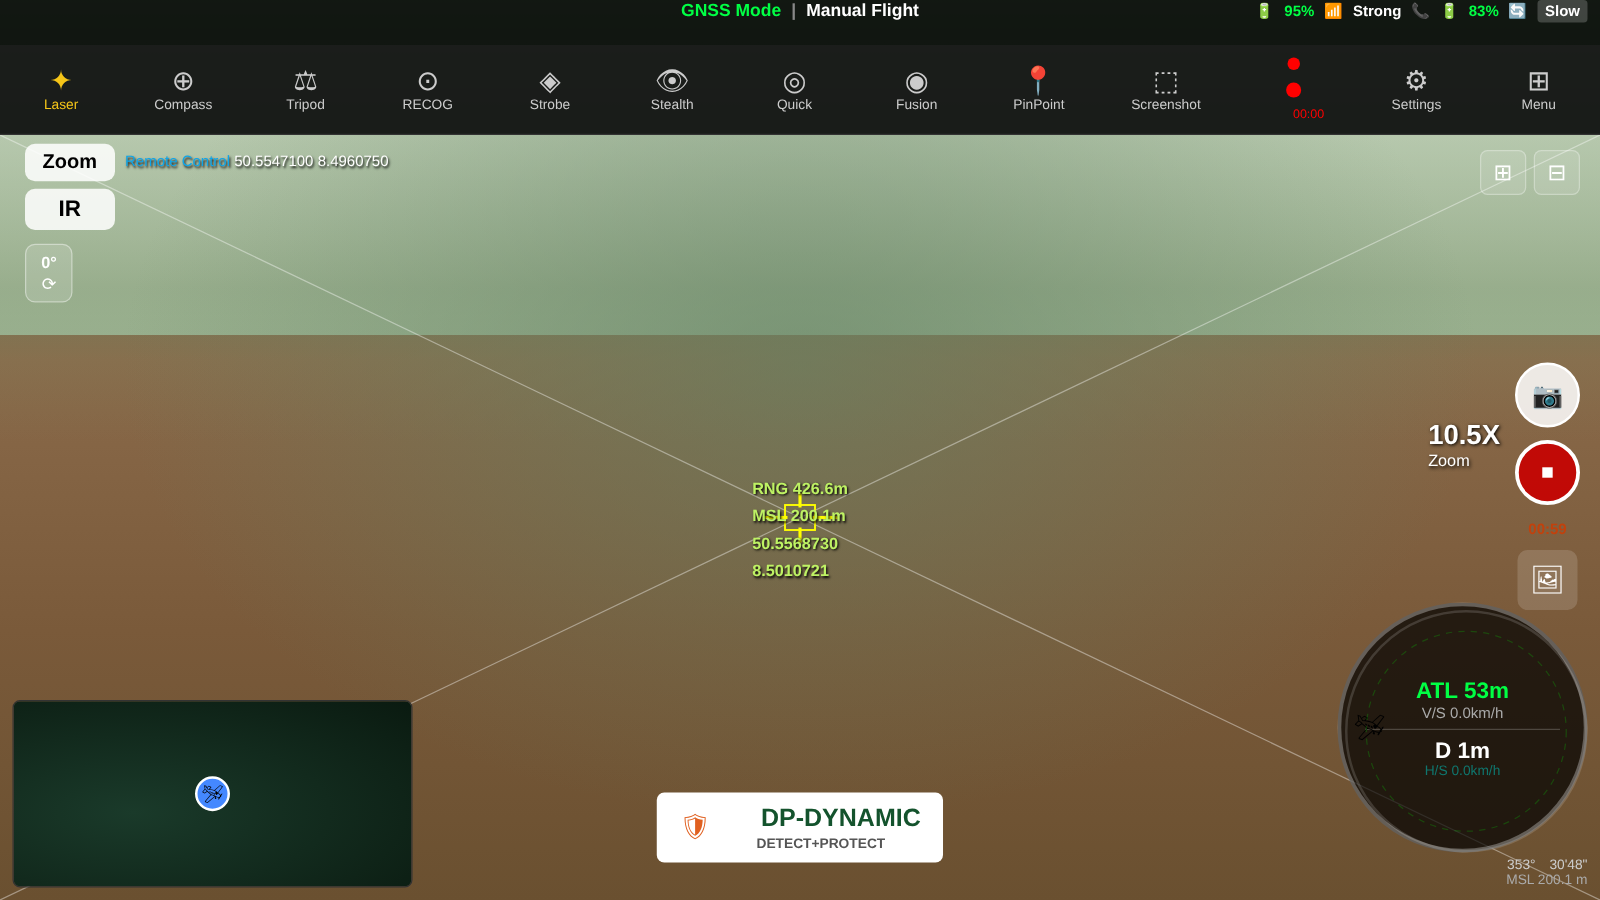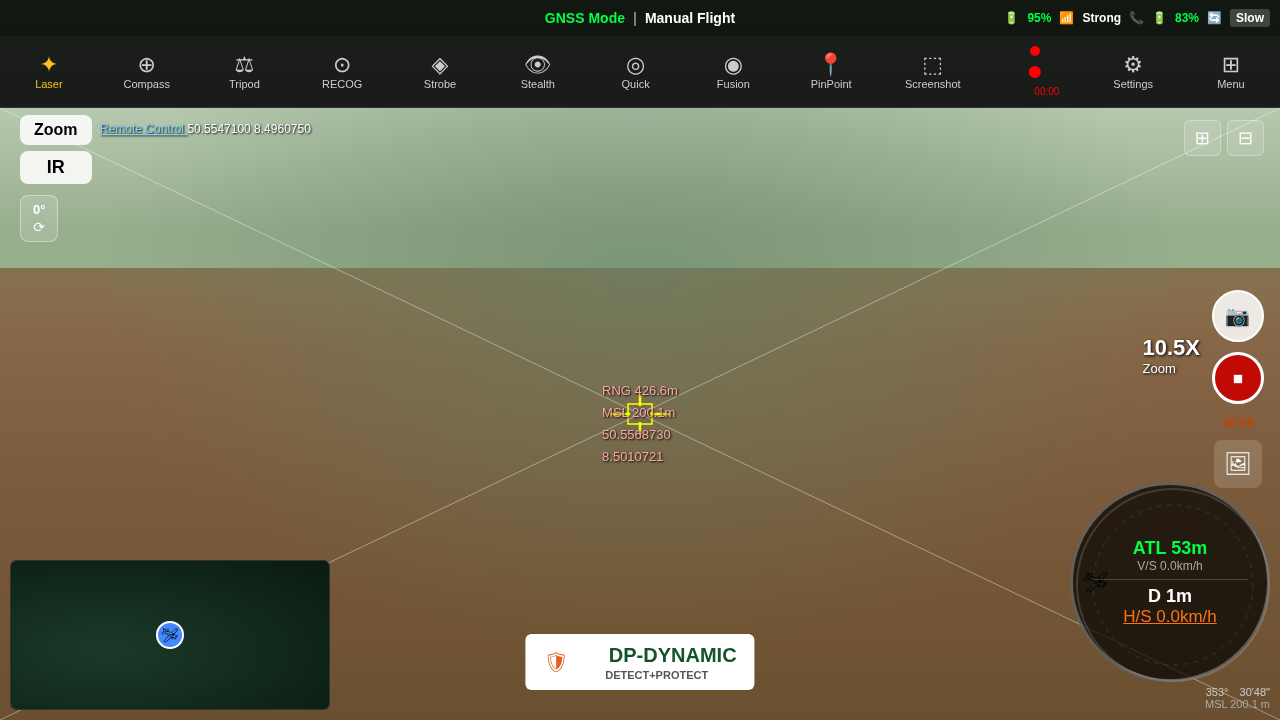--- a/index.html
+++ b/index.html
@@ -2,21 +2,21 @@
 <html><head>
   <meta charset="utf-8">
   <style>
     * { margin: 0; padding: 0; box-sizing: border-box; }
     body { width: 1280px; height: 720px; overflow: hidden; background: #000; font-family: Arial, sans-serif; position: relative; }
 
     
     #status-bar {
       position: absolute; top: 0; left: 0; right: 0; height: 36px;
       background: rgba(0,0,0,0.85);
-      display: flex; align-items: center; justify-content: center;
+      display: flex; justify-content: center;
       z-index: 100; color: white; font-size: 14px; font-weight: bold;
     }
     #status-bar .gnss { color: #00ff44; }
     #status-bar .divider { color: #888; margin: 0 8px; }
     #status-bar .manual { color: white; }
     #status-bar .right-icons {
       position: absolute; right: 10px;
       display: flex; align-items: center; gap: 8px; font-size: 12px;
     }
     #status-bar .battery { color: #00ff44; }
@@ -95,21 +95,21 @@
       border-radius: 8px; padding: 6px 12px; cursor: pointer;
       display: flex; flex-direction: column; align-items: center; gap: 2px;
     }
     #angle-btn .angle-text { color: white; font-size: 13px; font-weight: bold; }
     #angle-btn .angle-icon { color: white; font-size: 14px; }
 
     
     #center-data {
       position: absolute; left: 50%; top: 50%; transform: translate(-50%, 20px);
       z-index: 200; text-align: left;
-      color: #fca5a5; font-size: 13px; font-weight: normal; line-height: 1.7;
+      color: #bef264; font-size: 13px; font-weight: bold; line-height: 1.7;
       text-shadow: 1px 1px 2px #000;
     }
 
     
     #right-controls {
       position: absolute; right: 16px; top: 120px; z-index: 200;
       display: flex; flex-direction: column; gap: 8px; align-items: flex-end;
     }
     .view-toggle-row {
       display: flex; gap: 6px;
@@ -186,21 +186,21 @@
       width: 200px; height: 200px; border-radius: 50%;
       border: 3px solid rgba(255,255,255,0.3);
       background: rgba(0,0,0,0.7);
       display: flex; flex-direction: column; align-items: center; justify-content: center;
       position: relative;
     }
     .inst-atl { color: #00ff44; font-size: 18px; font-weight: bold; text-align: center; }
     .inst-vs { color: #aaa; font-size: 12px; text-align: center; }
     .inst-sep { width: 80%; height: 1px; background: rgba(255,255,255,0.2); margin: 6px 0; }
     .inst-d { color: white; font-size: 18px; font-weight: bold; text-align: center; }
-    .inst-hs { color: #f97316; font-size: 17px; text-align: center; text-decoration: underline; }
+    .inst-hs { color: #0f766e; font-size: 11px; text-align: center; }
     .inst-inner-icon {
       position: absolute; top: 50%; left: 10px; transform: translateY(-50%);
       font-size: 20px;
     }
 
     
     .rec-live {
       width: 10px; height: 10px; background: red; border-radius: 50%;
       display: inline-block; animation: blink 1s infinite;
     }
@@ -310,21 +310,21 @@
   </div>
 </div>
 
 <div id="top-left-controls">
   <div class="tl-btn">Zoom</div>
   <div class="tl-btn ir">IR</div>
 </div>
 
 <div id="gps-info">
   <div>
-    <span style="color:#7dd3fc;text-decoration:underline;">Remote Control </span><span>50.5547100 8.4960750</span>
+    <span style="color:#0ea5e9;">Remote Control </span><span>50.5547100 8.4960750</span>
   </div>
 </div>
 
 <div id="angle-btn">
   <span class="angle-text">0°</span>
   <span class="angle-icon">⟳</span>
 </div>
 
 <div id="right-controls">
   <div class="view-toggle-row">

